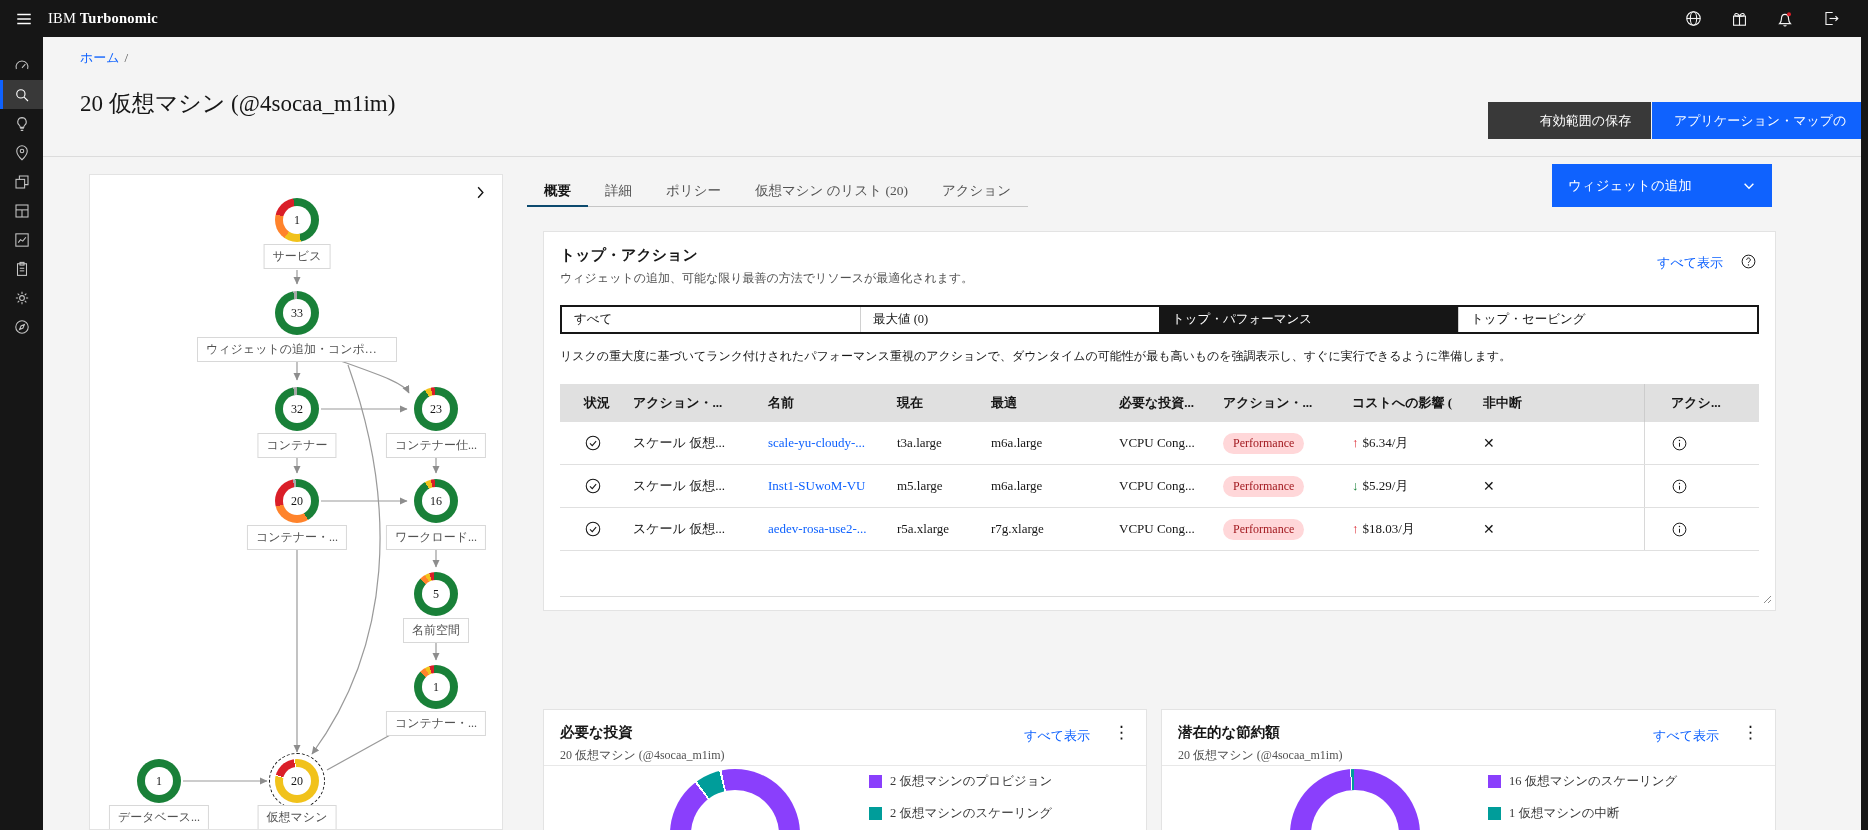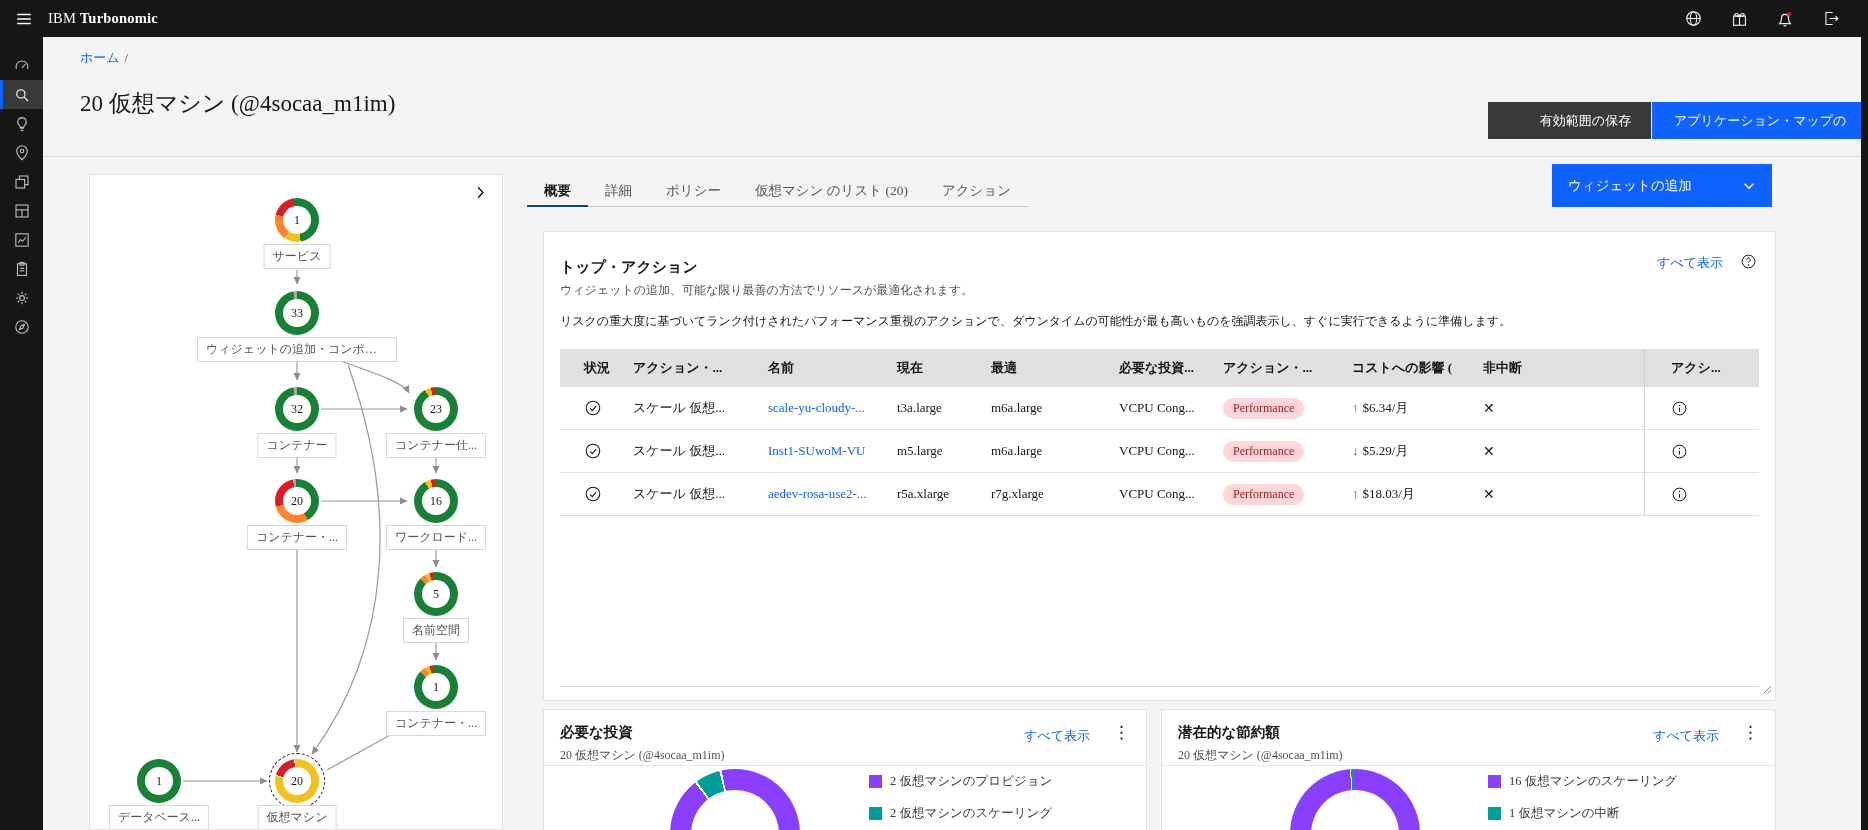--- a/index.html
+++ b/index.html
@@ -55,21 +55,21 @@
   .ring-svc  { background:conic-gradient(#198038 0deg 170deg,#f1c21b 170deg 215deg,#ff832b 215deg 285deg,#da1e28 285deg 350deg,#198038 350deg 360deg); }
   .ring-gray { background:conic-gradient(#198038 0deg 350deg,#a8a8a8 350deg 360deg); }
   .ring-yr   { background:conic-gradient(#198038 0deg 330deg,#f1c21b 330deg 346deg,#da1e28 346deg 356deg,#198038 356deg 360deg); }
   .ring-pods { background:conic-gradient(#198038 0deg 150deg,#ff832b 150deg 255deg,#da1e28 255deg 349deg,#a8a8a8 349deg 356deg,#198038 356deg 360deg); }
   .ring-oyr  { background:conic-gradient(#198038 0deg 315deg,#ff832b 315deg 330deg,#f1c21b 330deg 342deg,#da1e28 342deg 354deg,#198038 354deg 360deg); }
   .ring-green{ background:#198038; }
   .ring-vm   { background:conic-gradient(#f1c21b 0deg 283deg,#fff 283deg 286deg,#da1e28 286deg 352deg,#fff 352deg 355deg,#f1c21b 355deg 360deg); }
 
   
   .card { background:#fff; border:1px solid #e3e3e3; }
-  .top-actions { position:absolute; left:543px; top:231px; width:1233px; height:470px; padding:26px 16px; }
+  .top-actions { position:absolute; left:543px; top:231px; width:1233px; height:380px; padding:14px 16px; }
   .ta-title { font-size:15px; font-weight:700; }
   .ta-subtitle { font-size:12px; color:#525252; margin-top:5px; }
   .link { color:#0f62fe; font-size:13px; text-decoration:none; cursor:pointer; }
   .ta-viewall { position:absolute; right:52px; top:22px; }
   .ta-help { position:absolute; right:18px; top:21px; cursor:pointer; }
   .seg-control { display:flex; margin-top:18px; border:2px solid #161616; height:29px; }
   .seg { flex:1; display:flex; align-items:center; padding:0 12px; font-size:12.5px; background:#fff; color:#161616; cursor:pointer; border-left:1px solid #d0d0d0; white-space:nowrap; }
   .seg:first-child { border-left:none; }
   .seg.selected { background:#161616; color:#fff; border-left:1px solid #161616; }
   .ta-desc { font-size:12px; color:#161616; margin-top:14px; }
@@ -344,20 +344,26 @@
     <div class="ta-subtitle">ウィジェットの追加、可能な限り最善の方法でリソースが最適化されます。</div>
     <a class="link ta-viewall">すべて表示</a>
     <div class="ta-help">
       <svg width="17" height="17" viewBox="0 0 24 24" stroke="#161616" stroke-width="1.4" fill="none">
           <circle cx="12" cy="12" r="9"></circle>
           <path d="M9.4 9.6a2.6 2.6 0 1 1 3.9 2.3c-.8.5-1.3 1-1.3 1.9"></path>
           <circle cx="12" cy="16.8" r="1" fill="#161616" stroke="none"></circle>
         </svg>
     </div>
 
+    <div class="seg-control">
+      <div class="seg">すべて</div>
+      <div class="seg">最大値 (0)</div>
+      <div class="seg selected">トップ・パフォーマンス</div>
+      <div class="seg">トップ・セービング</div>
+    </div>
 
     <div class="ta-desc">リスクの重大度に基づいてランク付けされたパフォーマンス重視のアクションで、ダウンタイムの可能性が最も高いものを強調表示し、すぐに実行できるように準備します。</div>
 
     <div class="ta-table">
       <div class="t-row t-head">
         <div class="tc c0">状況</div>
         <div class="tc c1">アクション・...</div>
         <div class="tc c2">名前</div>
         <div class="tc c3">現在</div>
         <div class="tc c4">最適</div>

